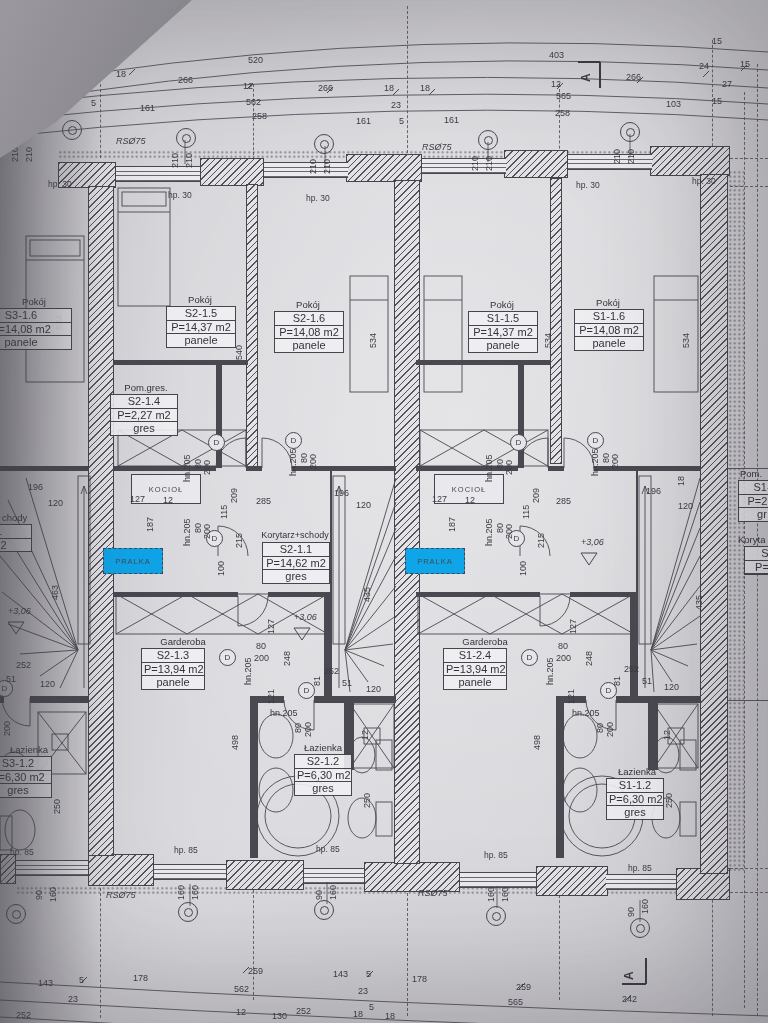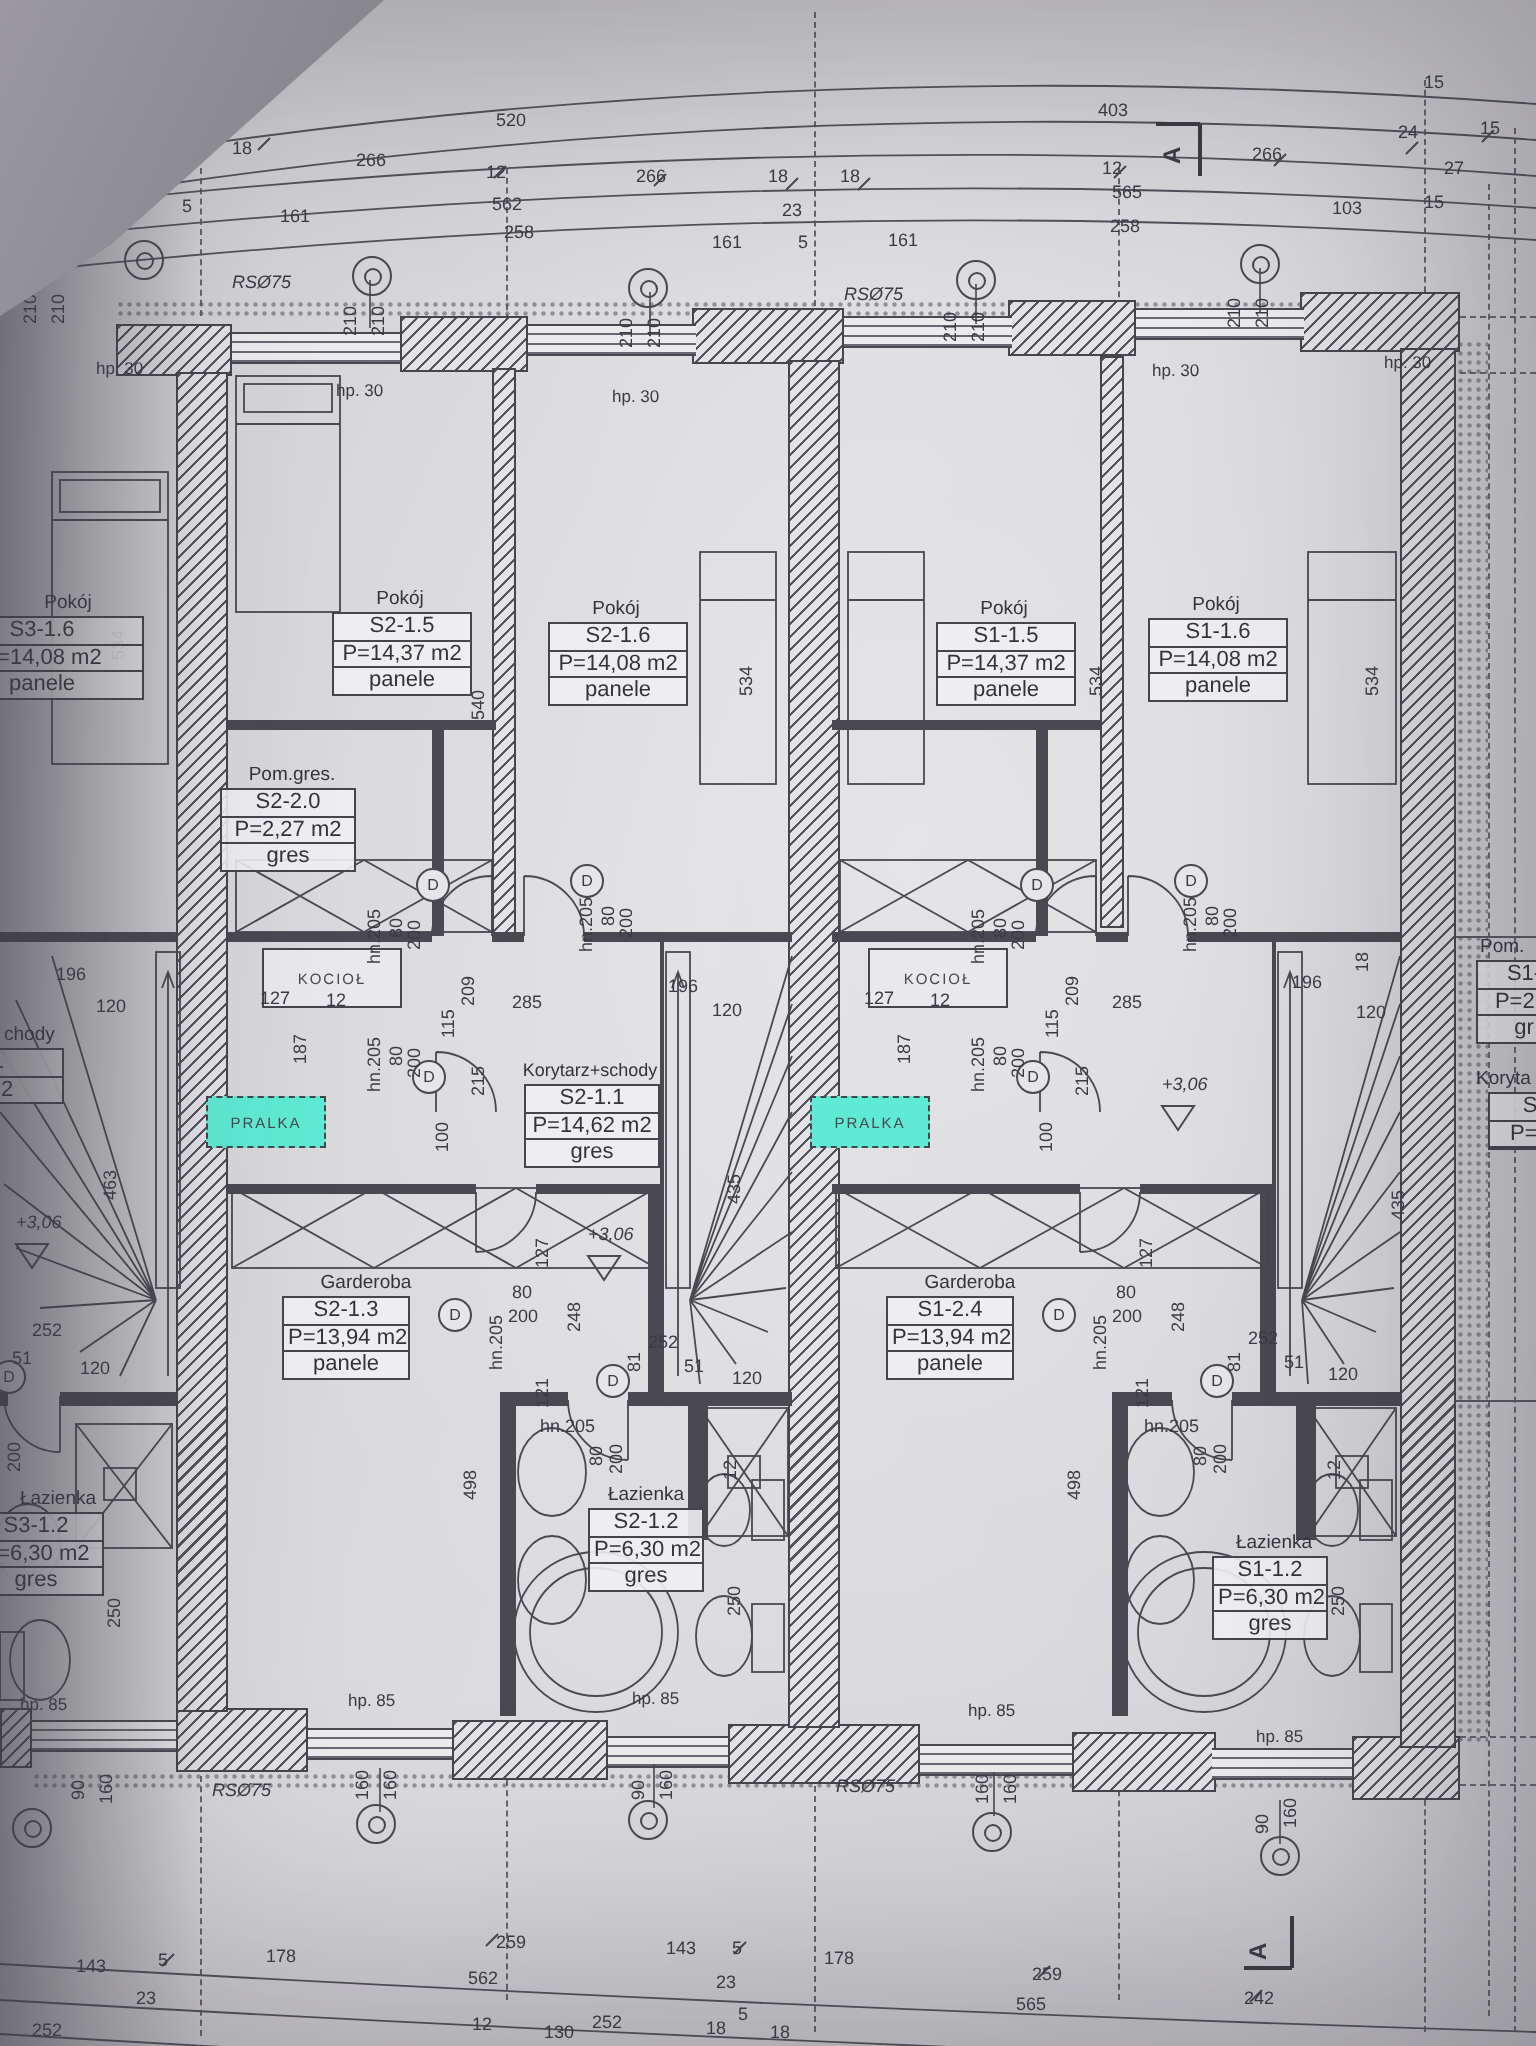--- a/index.html
+++ b/index.html
@@ -14,21 +14,21 @@
 .win{position:absolute;border-top:1.2px solid #4a4850;border-bottom:1.2px solid #4a4850;background-color:#ecebee;background-image:repeating-linear-gradient(180deg,rgba(255,255,255,0) 0,rgba(255,255,255,0) 3.6px,#696771 3.6px,#696771 4.7px);box-sizing:border-box;z-index:10}
 .dots{position:absolute;background-image:radial-gradient(circle,rgba(85,83,92,.55) .8px,transparent 1.4px);background-size:4.5px 4.5px;z-index:7}
 .ocir{position:absolute;width:18px;height:18px;border:1.2px solid #4a4850;border-radius:50%;display:flex;align-items:center;justify-content:center;z-index:20}
 .ocir::after{content:"";width:7px;height:7px;border:1.1px solid #4a4850;border-radius:50%}
 .dcir{position:absolute;width:15px;height:15px;border:1px solid #4a4850;border-radius:50%;font-size:8px;line-height:15px;text-align:center;color:#3c3a43;background:#e6e5e9;z-index:20}
 .rname{position:absolute;font-size:9.5px;color:#34323b;text-align:center;z-index:21;white-space:nowrap}
 .rbox{position:absolute;border:1.1px solid #46444c;background:rgba(240,239,243,.9);text-align:center;font-size:11px;color:#34323b;z-index:21}
 .rbox div{border-top:1px solid #46444c;line-height:12.5px;white-space:nowrap;padding:0 2px}
 .rbox div:first-child{border-top:none}
 .kbox{position:absolute;border:1.1px solid #46444c;font-size:7.5px;letter-spacing:1px;display:flex;align-items:center;justify-content:center;color:#4a4850;background:#e9e8ec;z-index:20}
-.pbox{position:absolute;border:1.1px dashed #46444c;font-size:7.5px;letter-spacing:1px;display:flex;align-items:center;justify-content:center;color:#4a4850;background:#5eead4;z-index:20}
+.pbox{position:absolute;border:1.1px dashed #46444c;font-size:7.5px;letter-spacing:1px;display:flex;align-items:center;justify-content:center;color:#4a4850;background:#0ea5e9;z-index:20}
 .dashv{position:absolute;width:0;border-left:1px dashed #67656e;z-index:6}
 .dashh{position:absolute;height:0;border-top:1px dashed #67656e;z-index:6}
 .solidh{position:absolute;height:1px;background:#5a5861;z-index:6}
 svg.layer{position:absolute;left:0;top:0;z-index:15}
 .vig{position:absolute;inset:0;box-shadow:inset 0 0 140px 30px rgba(56,54,62,.36);z-index:50;pointer-events:none}
 .lband{position:absolute;left:0;top:0;width:100px;height:100%;background:linear-gradient(90deg,rgba(66,64,72,.52),rgba(66,64,72,.24) 45%,rgba(66,64,72,0));z-index:51;pointer-events:none}
 .corner{position:absolute;left:0;top:0;width:210px;height:175px;clip-path:polygon(0 0,192px 0,56px 122px,0 158px);background:linear-gradient(115deg,#9b999f,#7f7d84);z-index:52;pointer-events:none}
 .lvl{position:absolute;font-size:9px;color:#3c3a43;z-index:20}
 </style>
 </head>
@@ -249,21 +249,21 @@
     <div>panele</div>
   </div>
 <div class="rname" style="left:558px;top:297px;width:100px">Pokój</div>
 <div class="rbox" style="left:574px;top:309px;width:68px">
     <div>S1-1.6</div>
     <div>P=14,08 m2</div>
     <div>panele</div>
   </div>
 <div class="rname" style="left:96px;top:382px;width:100px">Pom.gres.</div>
 <div class="rbox" style="left:110px;top:394px;width:66px">
-    <div>S2-2.0</div>
+    <div>S2-1.4</div>
     <div>P=2,27 m2</div>
     <div>gres</div>
   </div>
 <div class="rname" style="left:250px;top:530px;width:90px;font-size:9px">Korytarz+schody</div>
 <div class="rbox" style="left:262px;top:542px;width:66px">
     <div>S2-1.1</div>
     <div>P=14,62 m2</div>
     <div>gres</div>
   </div>
 <div class="rname" style="left:138px;top:636px;width:90px">Garderoba</div>

